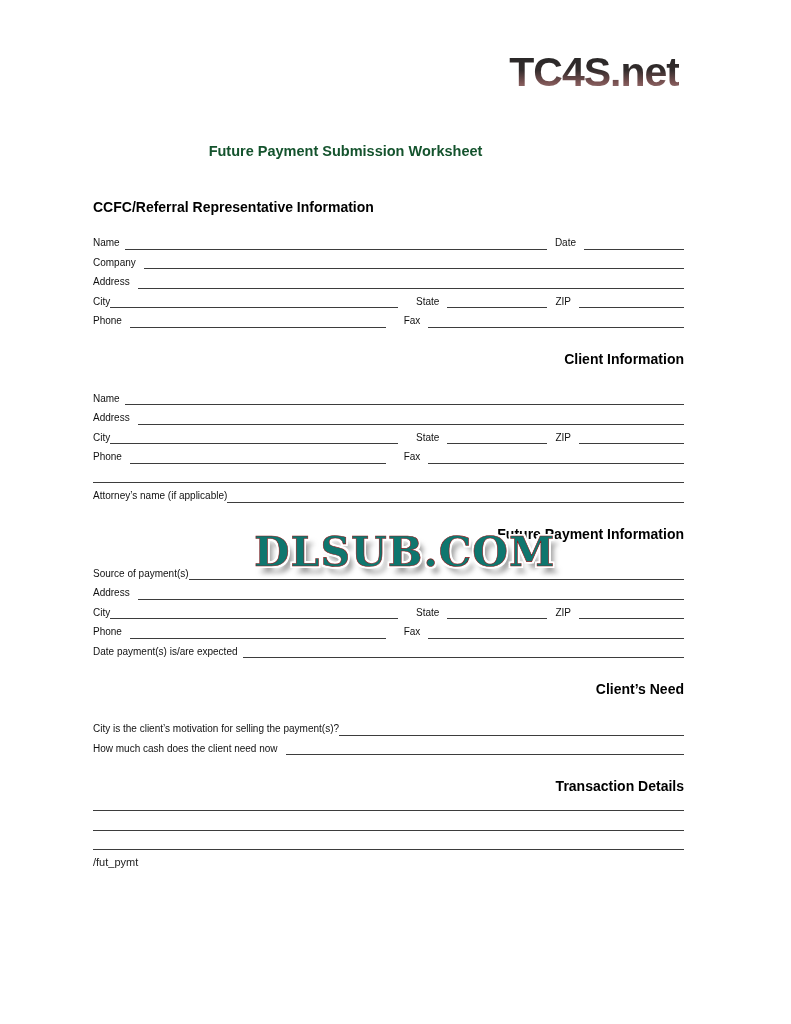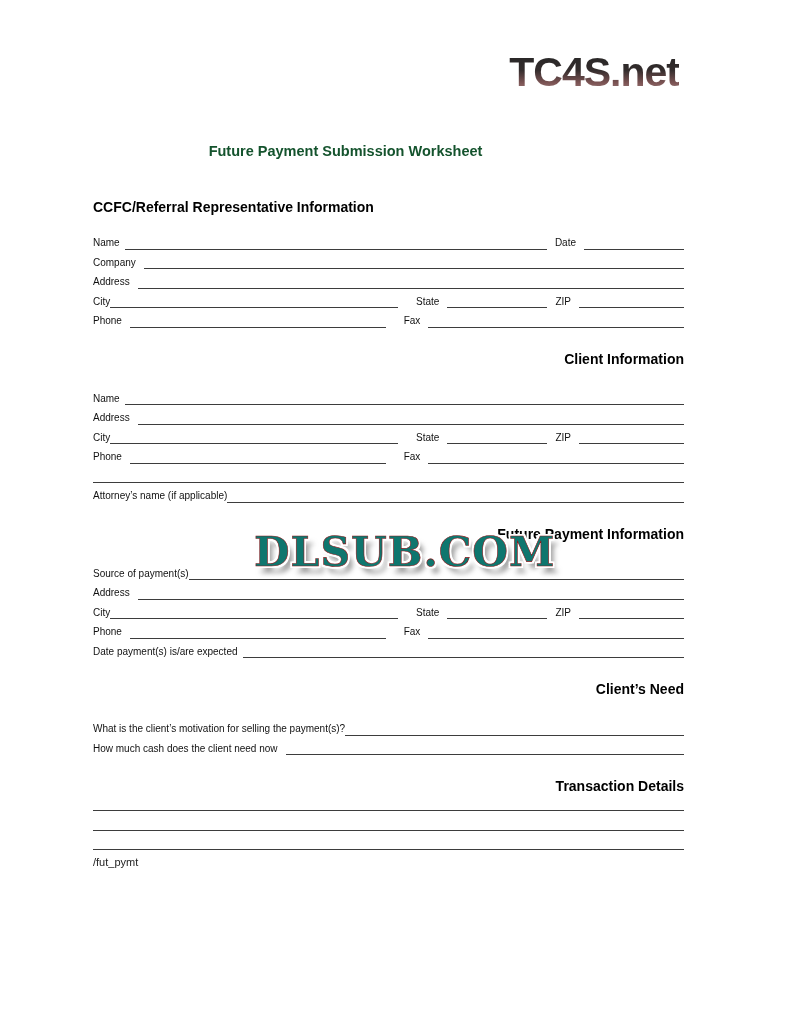--- a/index.html
+++ b/index.html
@@ -187,21 +187,21 @@
       </div>
       <div class="row">
         <span class="lbl gap5">Date payment(s) is/are expected</span>
         <span class="ln"></span>
       </div>
     </div>
 
     <div class="sec-heading h-gap-sm">Client’s Need</div>
     <div class="rows gap-lg">
       <div class="row">
-        <span class="lbl">What is the client’s motivation for selling the payment(s)?</span>
+        <span class="lbl">City is the client’s motivation for selling the payment(s)?</span>
         <span class="ln"></span>
       </div>
       <div class="row">
         <span class="lbl gap8">How much cash does the client need now</span>
         <span class="ln"></span>
       </div>
     </div>
 
     <div class="sec-heading h-gap-sm">Transaction Details</div>
     <div>

